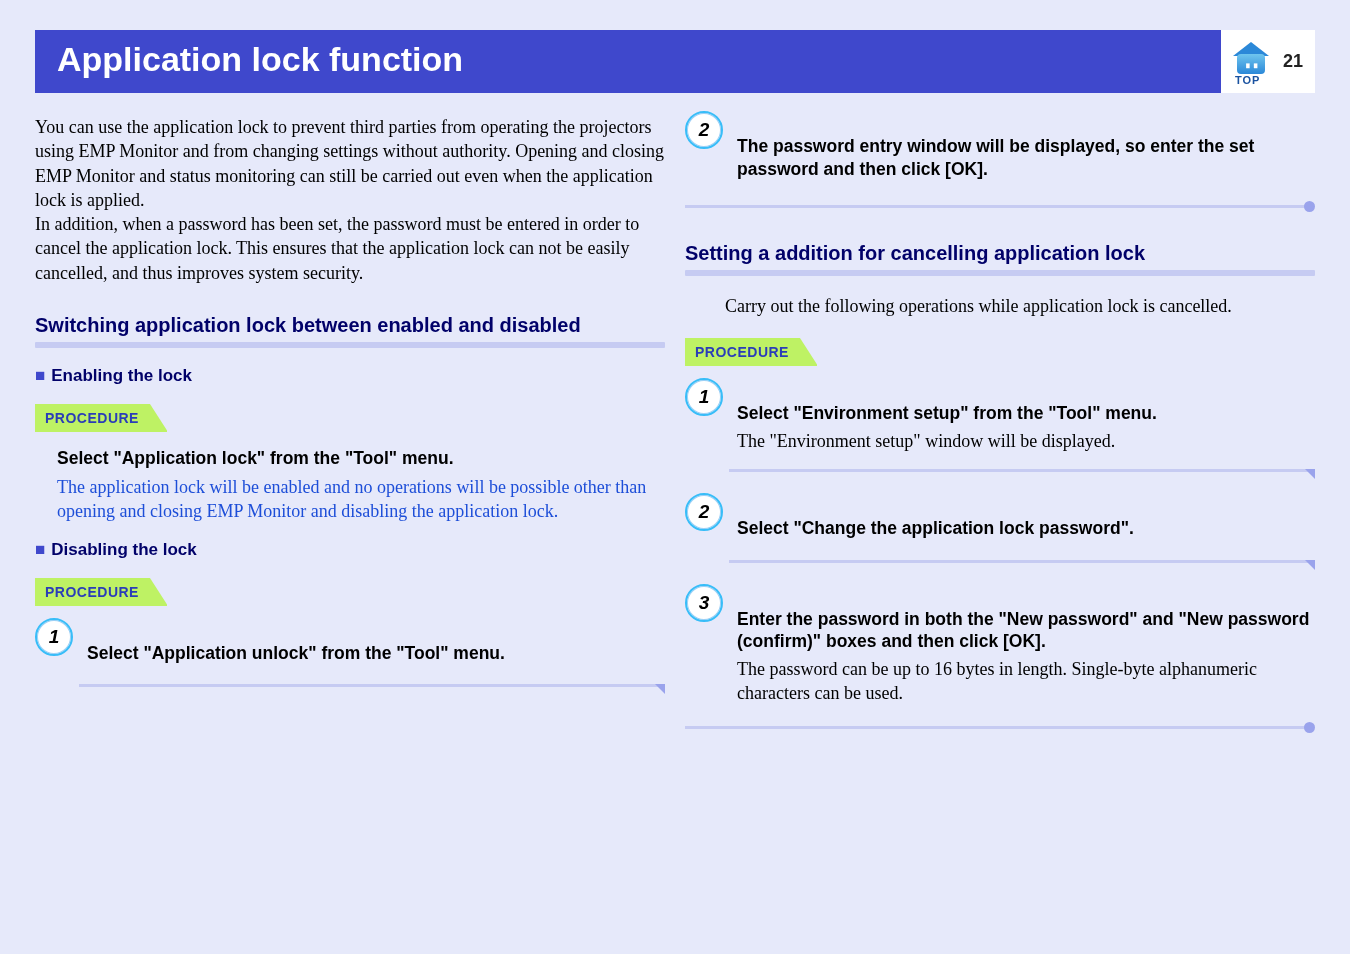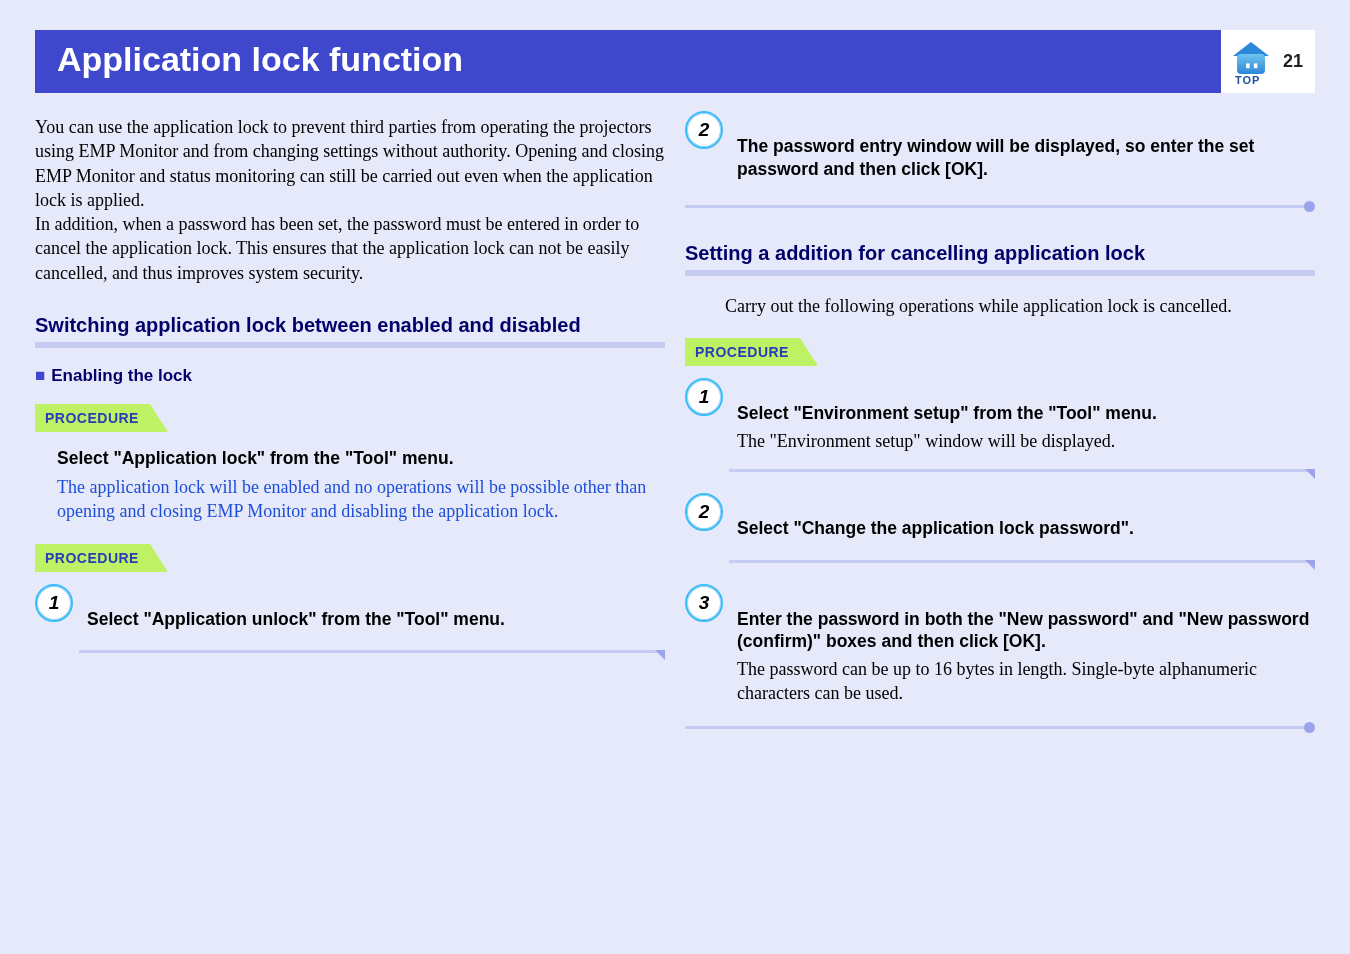--- a/index.html
+++ b/index.html
@@ -195,20 +195,23 @@
         <span class="sq">■</span><span>Enabling the lock</span>
       </div>
 
       <div class="procedure-tag">PROCEDURE</div>
 
       <div class="instr-block">
         <div class="instr-title">Select "Application lock" from the "Tool" menu.</div>
         <div class="instr-text">The application lock will be enabled and no operations will be possible other than opening and closing EMP Monitor and disabling the application lock.</div>
       </div>
 
+      <div class="subheading">
+        <span class="sq">■</span><span>Disabling the lock</span>
+      </div>
 
       <div class="procedure-tag">PROCEDURE</div>
 
       <div class="step-row">
         <div class="step-num">1</div>
         <div class="step-body">
           <div class="step-title">Select "Application unlock" from the "Tool" menu.</div>
         </div>
       </div>
       <div class="step-sep">

